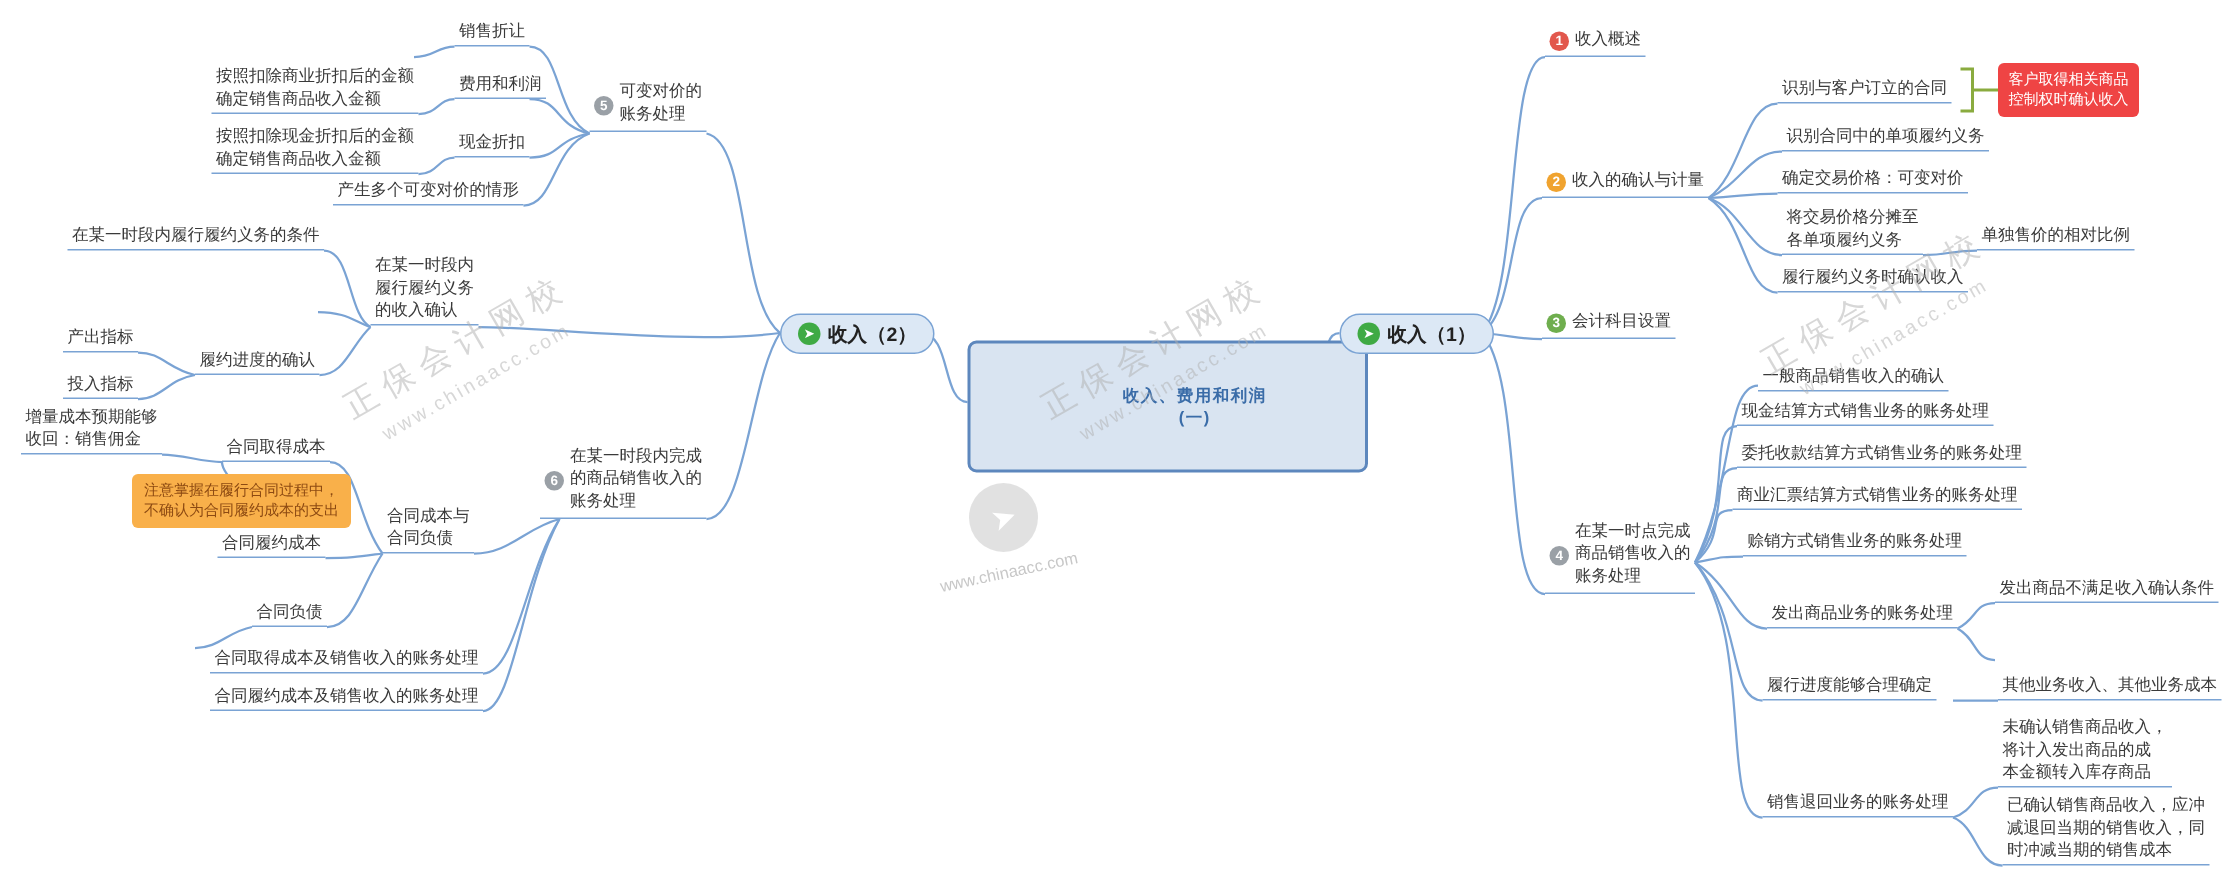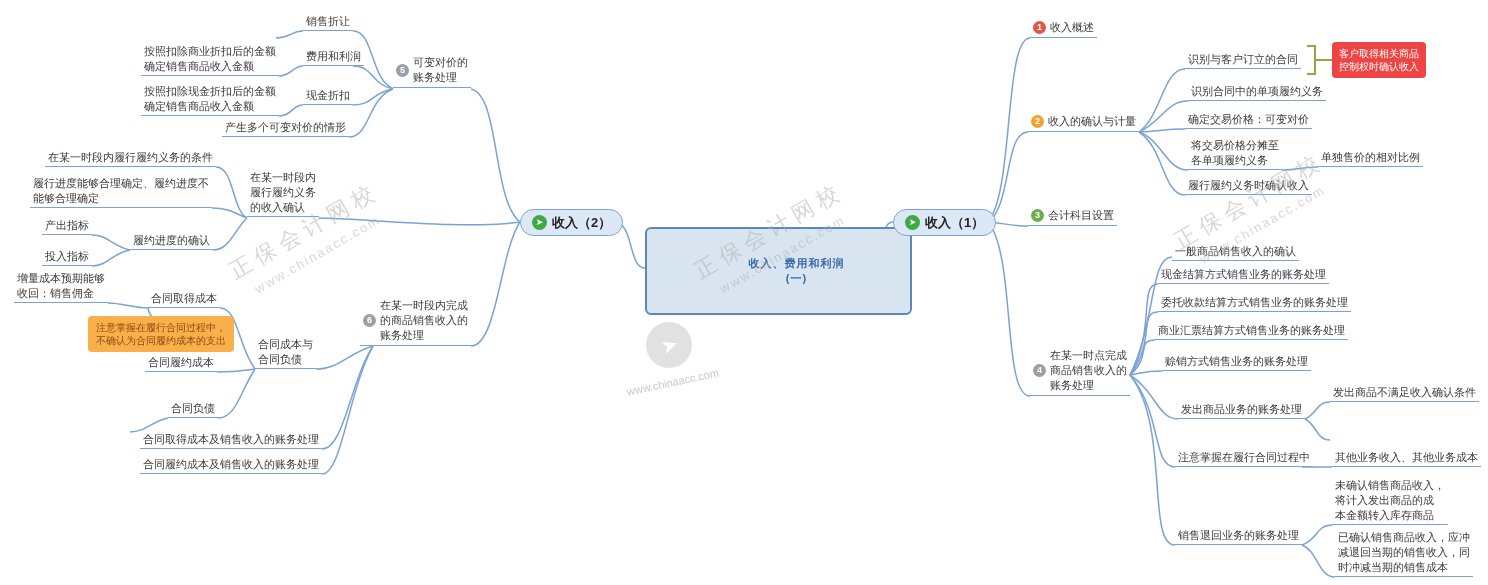--- a/index.html
+++ b/index.html
@@ -5,21 +5,21 @@
   html,body{margin:0;padding:0;background:#fff;}
   #stage{position:relative;width:1488px;height:585px;background:#ffffff;overflow:hidden;
          font-family:"Liberation Sans","DejaVu Sans",sans-serif;}
   svg.lines{position:absolute;left:0;top:0;pointer-events:none;}
   .ln{stroke:#7aa3d4;stroke-width:1.5;fill:none;}
   .gn{stroke:#8aab3f;stroke-width:2;fill:none;}
 
   .leaf{position:absolute;font-size:11px;line-height:15px;color:#3a3a3a;
         padding:0 3px 1px;border-bottom:1.5px solid #7aa3d4;white-space:pre-line;}
   .badged{display:flex;align-items:center;gap:4px;padding-bottom:2px;}
-  .badged .txt{white-space:pre-line;}
+  .badged .txt{white-space:pre-line;font-family:Liberation Mono, monospace;}
   .badge{width:13px;height:13px;border-radius:50%;color:#fff;font-size:9px;line-height:13px;
          text-align:center;flex:0 0 13px;font-weight:bold;}
   .b1{background:#e2574c}.b2{background:#f0a32f}.b3{background:#6fae4e}.bg{background:#9aa0a6}
 
   .callout{position:absolute;font-size:10px;line-height:13px;border-radius:4px;white-space:pre-line;}
   .callout.green{background:#ef4444;color:#fff;padding:5px 7px;}
   .callout.orange{background:#f9b04a;color:#8d4a12;padding:5px 8px;}
 
   .center-topic{position:absolute;left:645px;top:227px;width:227px;height:84px;
         background:#d9e4f1;border:2px solid #5d87bd;border-radius:6px;
@@ -129,22 +129,20 @@
   <div class="leaf" style="left:303px;top:88px">现金折扣</div>
   <div class="leaf" style="left:222px;top:120px">产生多个可变对价的情形</div>
 
   <div class="leaf badged" style="left:393px;top:55px">
     <span class="badge bg">5</span>
     <span class="txt">可变对价的
 账务处理</span>
   </div>
 
   <div class="leaf" style="left:45px;top:150px">在某一时段内履行履约义务的条件</div>
-  <div class="leaf" style="left:30px;top:176px">履行进度能够合理确定、履约进度不
-能够合理确定</div>
   <div class="leaf" style="left:42px;top:218px">产出指标</div>
   <div class="leaf" style="left:42px;top:249px">投入指标</div>
   <div class="leaf" style="left:130px;top:233px">履约进度的确认</div>
   <div class="leaf" style="left:247px;top:170px">在某一时段内
 履行履约义务
 的收入确认</div>
 
   <div class="leaf" style="left:14px;top:271px">增量成本预期能够
 收回：销售佣金</div>
   <div class="leaf" style="left:148px;top:291px">合同取得成本</div>
@@ -194,21 +192,21 @@
 账务处理</span>
   </div>
 
   <div class="leaf" style="left:1172px;top:244px">一般商品销售收入的确认</div>
   <div class="leaf" style="left:1158px;top:267px">现金结算方式销售业务的账务处理</div>
   <div class="leaf" style="left:1158px;top:295px">委托收款结算方式销售业务的账务处理</div>
   <div class="leaf" style="left:1155px;top:323px">商业汇票结算方式销售业务的账务处理</div>
   <div class="leaf" style="left:1162px;top:354px">赊销方式销售业务的账务处理</div>
   <div class="leaf" style="left:1178px;top:402px">发出商品业务的账务处理</div>
   <div class="leaf" style="left:1330px;top:385px">发出商品不满足收入确认条件</div>
-  <div class="leaf" style="left:1175px;top:450px">注意掌握在履行合同过程中</div>
+  <div class="leaf" style="left:1175px;top:450px">履行进度能够合理确定</div>
   <div class="leaf" style="left:1332px;top:450px">其他业务收入、其他业务成本</div>
   <div class="leaf" style="left:1175px;top:528px">销售退回业务的账务处理</div>
   <div class="leaf" style="left:1332px;top:478px">未确认销售商品收入，
 将计入发出商品的成
 本金额转入库存商品</div>
   <div class="leaf" style="left:1335px;top:530px">已确认销售商品收入，应冲
 减退回当期的销售收入，同
 时冲减当期的销售成本</div>
 
   <div class="wm" style="left:225px;top:215px">

